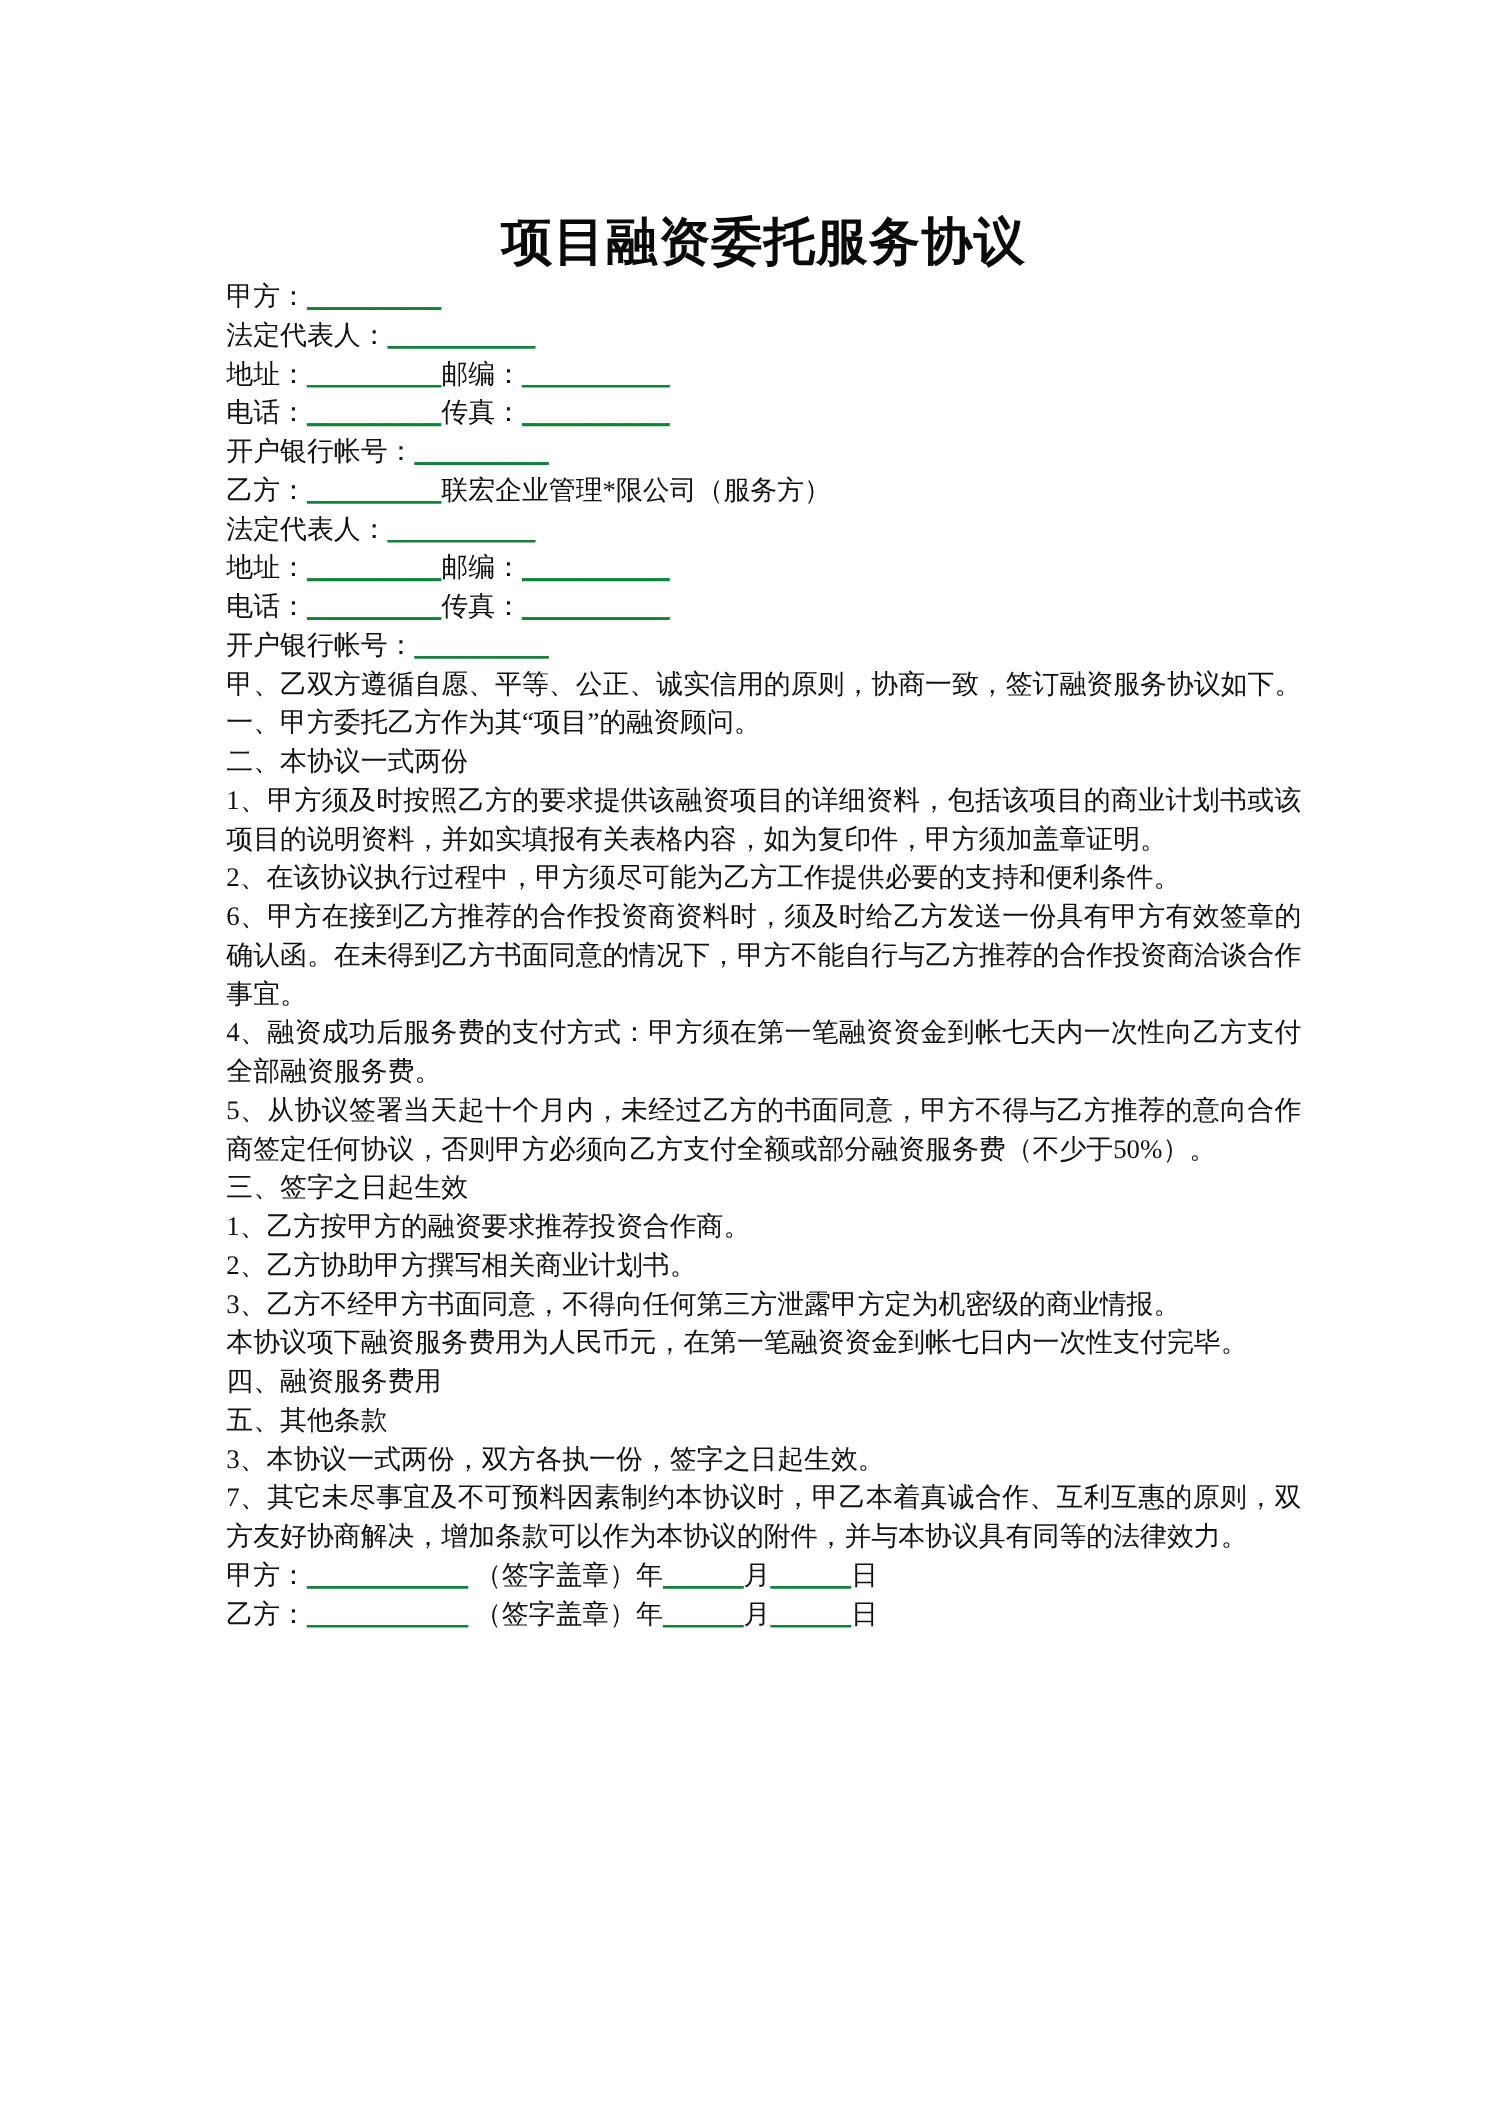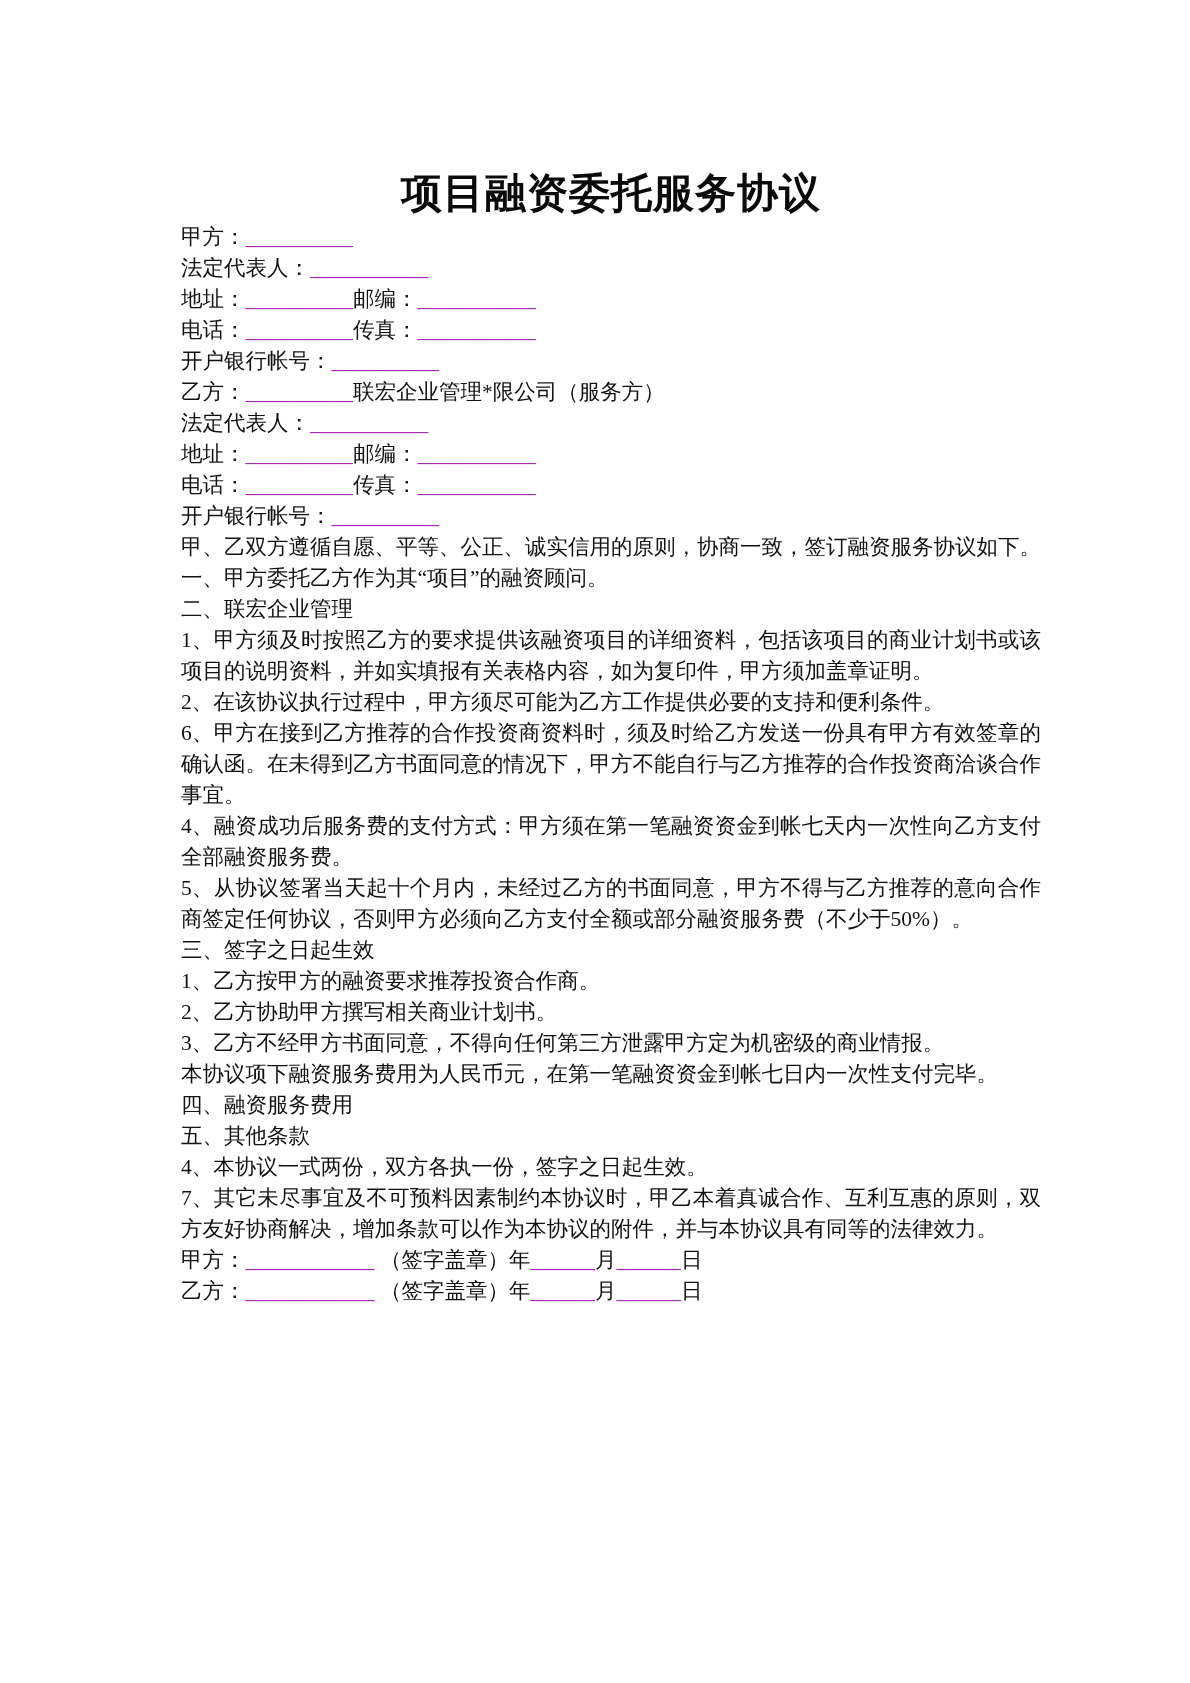--- a/index.html
+++ b/index.html
@@ -36,22 +36,23 @@
     font-size: 21.5px;
     line-height: 31px;
     text-align: justify;
     word-break: break-all;
     color: #111111;
   }
   .line.no-justify {
     text-align: left;
   }
   .blank {
-    color: #a21caf;
+    color: #15803d;
     letter-spacing: 0;
+    text-decoration: underline;
   }
 </style>
 </head>
 <body>
 
 <div class="page">
 
   <h1 class="doc-title">项目融资委托服务协议</h1>
 
   <p class="line no-justify">甲方：<span class="blank">__________</span></p>
@@ -62,32 +63,32 @@
 
   <p class="line no-justify">乙方：<span class="blank">__________</span>联宏企业管理*限公司（服务方）</p>
   <p class="line no-justify">法定代表人：<span class="blank">___________</span></p>
   <p class="line no-justify">地址：<span class="blank">__________</span>邮编：<span class="blank">___________</span></p>
   <p class="line no-justify">电话：<span class="blank">__________</span>传真：<span class="blank">___________</span></p>
   <p class="line no-justify">开户银行帐号：<span class="blank">__________</span></p>
 
   <p class="line">甲、乙双方遵循自愿、平等、公正、诚实信用的原则，协商一致，签订融资服务协议如下。</p>
 
   <p class="line">一、甲方委托乙方作为其“项目”的融资顾问。</p>
-  <p class="line">二、联宏企业管理</p>
+  <p class="line">二、本协议一式两份</p>
   <p class="line">1、甲方须及时按照乙方的要求提供该融资项目的详细资料，包括该项目的商业计划书或该项目的说明资料，并如实填报有关表格内容，如为复印件，甲方须加盖章证明。</p>
   <p class="line">2、在该协议执行过程中，甲方须尽可能为乙方工作提供必要的支持和便利条件。</p>
   <p class="line">6、甲方在接到乙方推荐的合作投资商资料时，须及时给乙方发送一份具有甲方有效签章的确认函。在未得到乙方书面同意的情况下，甲方不能自行与乙方推荐的合作投资商洽谈合作事宜。</p>
   <p class="line">4、融资成功后服务费的支付方式：甲方须在第一笔融资资金到帐七天内一次性向乙方支付全部融资服务费。</p>
   <p class="line">5、从协议签署当天起十个月内，未经过乙方的书面同意，甲方不得与乙方推荐的意向合作商签定任何协议，否则甲方必须向乙方支付全额或部分融资服务费（不少于50%）。</p>
   <p class="line">三、签字之日起生效</p>
   <p class="line">1、乙方按甲方的融资要求推荐投资合作商。</p>
   <p class="line">2、乙方协助甲方撰写相关商业计划书。</p>
   <p class="line">3、乙方不经甲方书面同意，不得向任何第三方泄露甲方定为机密级的商业情报。</p>
   <p class="line">本协议项下融资服务费用为人民币元，在第一笔融资资金到帐七日内一次性支付完毕。</p>
   <p class="line">四、融资服务费用</p>
   <p class="line">五、其他条款</p>
-  <p class="line">4、本协议一式两份，双方各执一份，签字之日起生效。</p>
+  <p class="line">3、本协议一式两份，双方各执一份，签字之日起生效。</p>
   <p class="line">7、其它未尽事宜及不可预料因素制约本协议时，甲乙本着真诚合作、互利互惠的原则，双方友好协商解决，增加条款可以作为本协议的附件，并与本协议具有同等的法律效力。</p>
 
   <p class="line no-justify">甲方：<span class="blank">____________</span> （签字盖章）年<span class="blank">______</span>月<span class="blank">______</span>日</p>
   <p class="line no-justify">乙方：<span class="blank">____________</span> （签字盖章）年<span class="blank">______</span>月<span class="blank">______</span>日</p>
 
 </div>
 
 </body></html>

